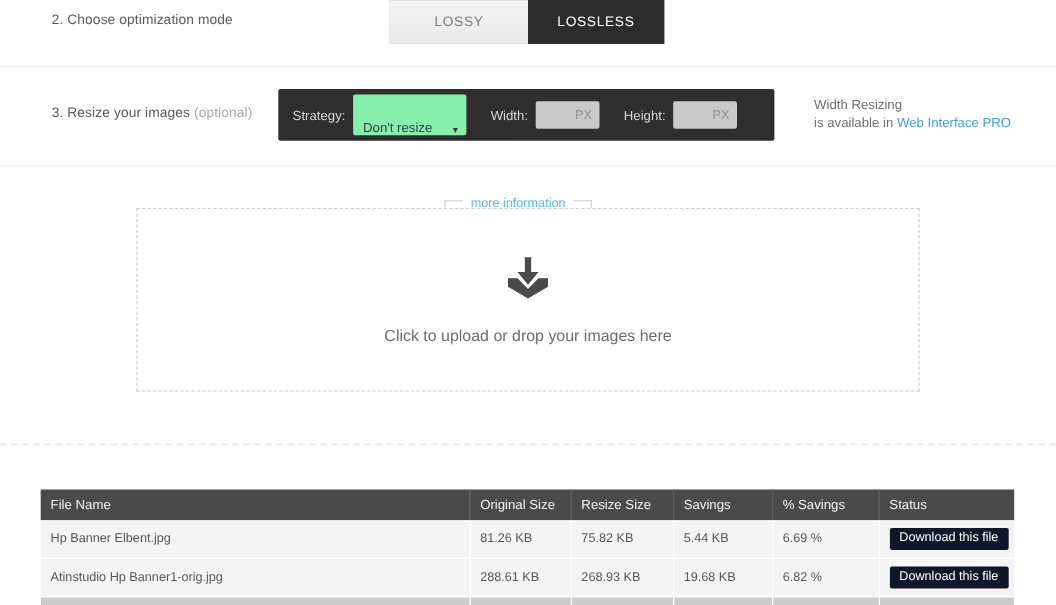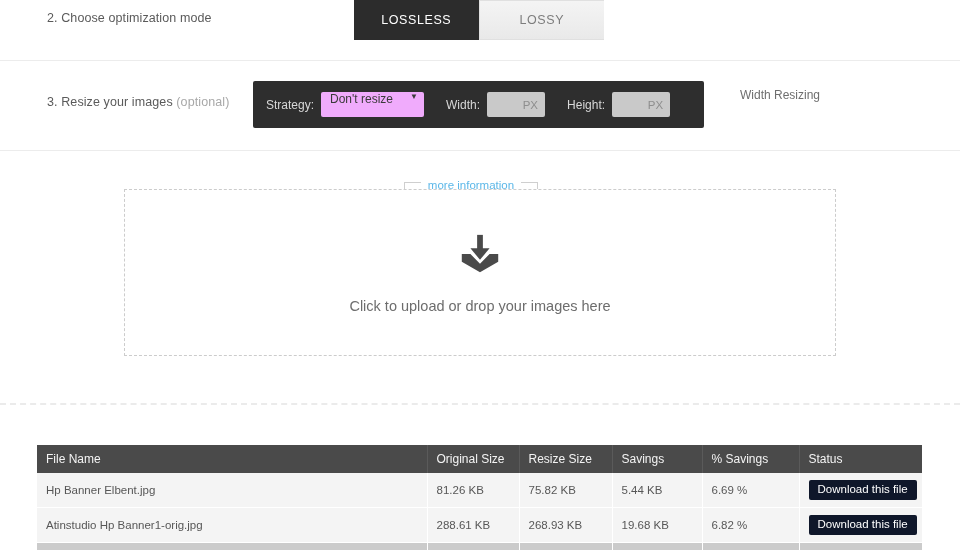--- a/index.html
+++ b/index.html
@@ -113,28 +113,28 @@
     box-sizing: border-box;
     padding-left: 13px;
   }
   .rp-label {
     color: #d8d8d8;
     font-size: 12px;
     margin-right: 7px;
     white-space: nowrap;
   }
   .rp-select {
-    background: #f0abfc;
+    background: #86efac;
     color: #3a3a3a;
     font-size: 12px;
     height: 25px;
     border-radius: 2px;
     display: flex;
-    align-items: flex-start;
-    padding: 0 6px 0 9px;
+    align-items: flex-end;
+    padding: 12px 6px 0 9px;
     min-width: 88px;
     justify-content: space-between;
     cursor: pointer;
     font-family: "Liberation Sans", sans-serif;
   }
   .rp-select .caret {
     font-size: 8px;
     margin-left: 10px;
     color: #3a3a3a;
   }
@@ -253,22 +253,22 @@
     line-height: 13px;
   }
 </style>
 </head>
 <body>
 
 <div class="section">
   <div class="step-label" style="left:47px; top:11px;">2. Choose optimization mode</div>
 
   <div id="mode-toggle">
+    <div class="mode-btn inactive">LOSSY</div>
     <div class="mode-btn active">LOSSLESS</div>
-    <div class="mode-btn inactive">LOSSY</div>
   </div>
 
   <div class="bracket-link" style="left:404px; top:42px; width:150px;">
     <span class="bline left"></span>
     <span class="btxt">help me choose</span>
     <span class="bline right"></span>
   </div>
 
   <div class="divider" style="top:60px;"></div>
 </div>
@@ -285,20 +285,21 @@
     <span class="rp-gap"></span>
     <span class="rp-label">Width:</span>
     <div class="rp-input">PX</div>
     <span class="rp-gap"></span>
     <span class="rp-label">Height:</span>
     <div class="rp-input">PX</div>
   </div>
 
   <div id="pro-note">
     <div>Width Resizing</div>
+    <div><span>is available in </span><a href="#">Web Interface PRO</a></div>
   </div>
 
   <div class="bracket-link" style="left:404px; top:132px; width:134px;">
     <span class="bline left"></span>
     <span class="btxt">more information</span>
     <span class="bline right"></span>
   </div>
 
   <div class="divider" style="top:150px;"></div>
 </div>

